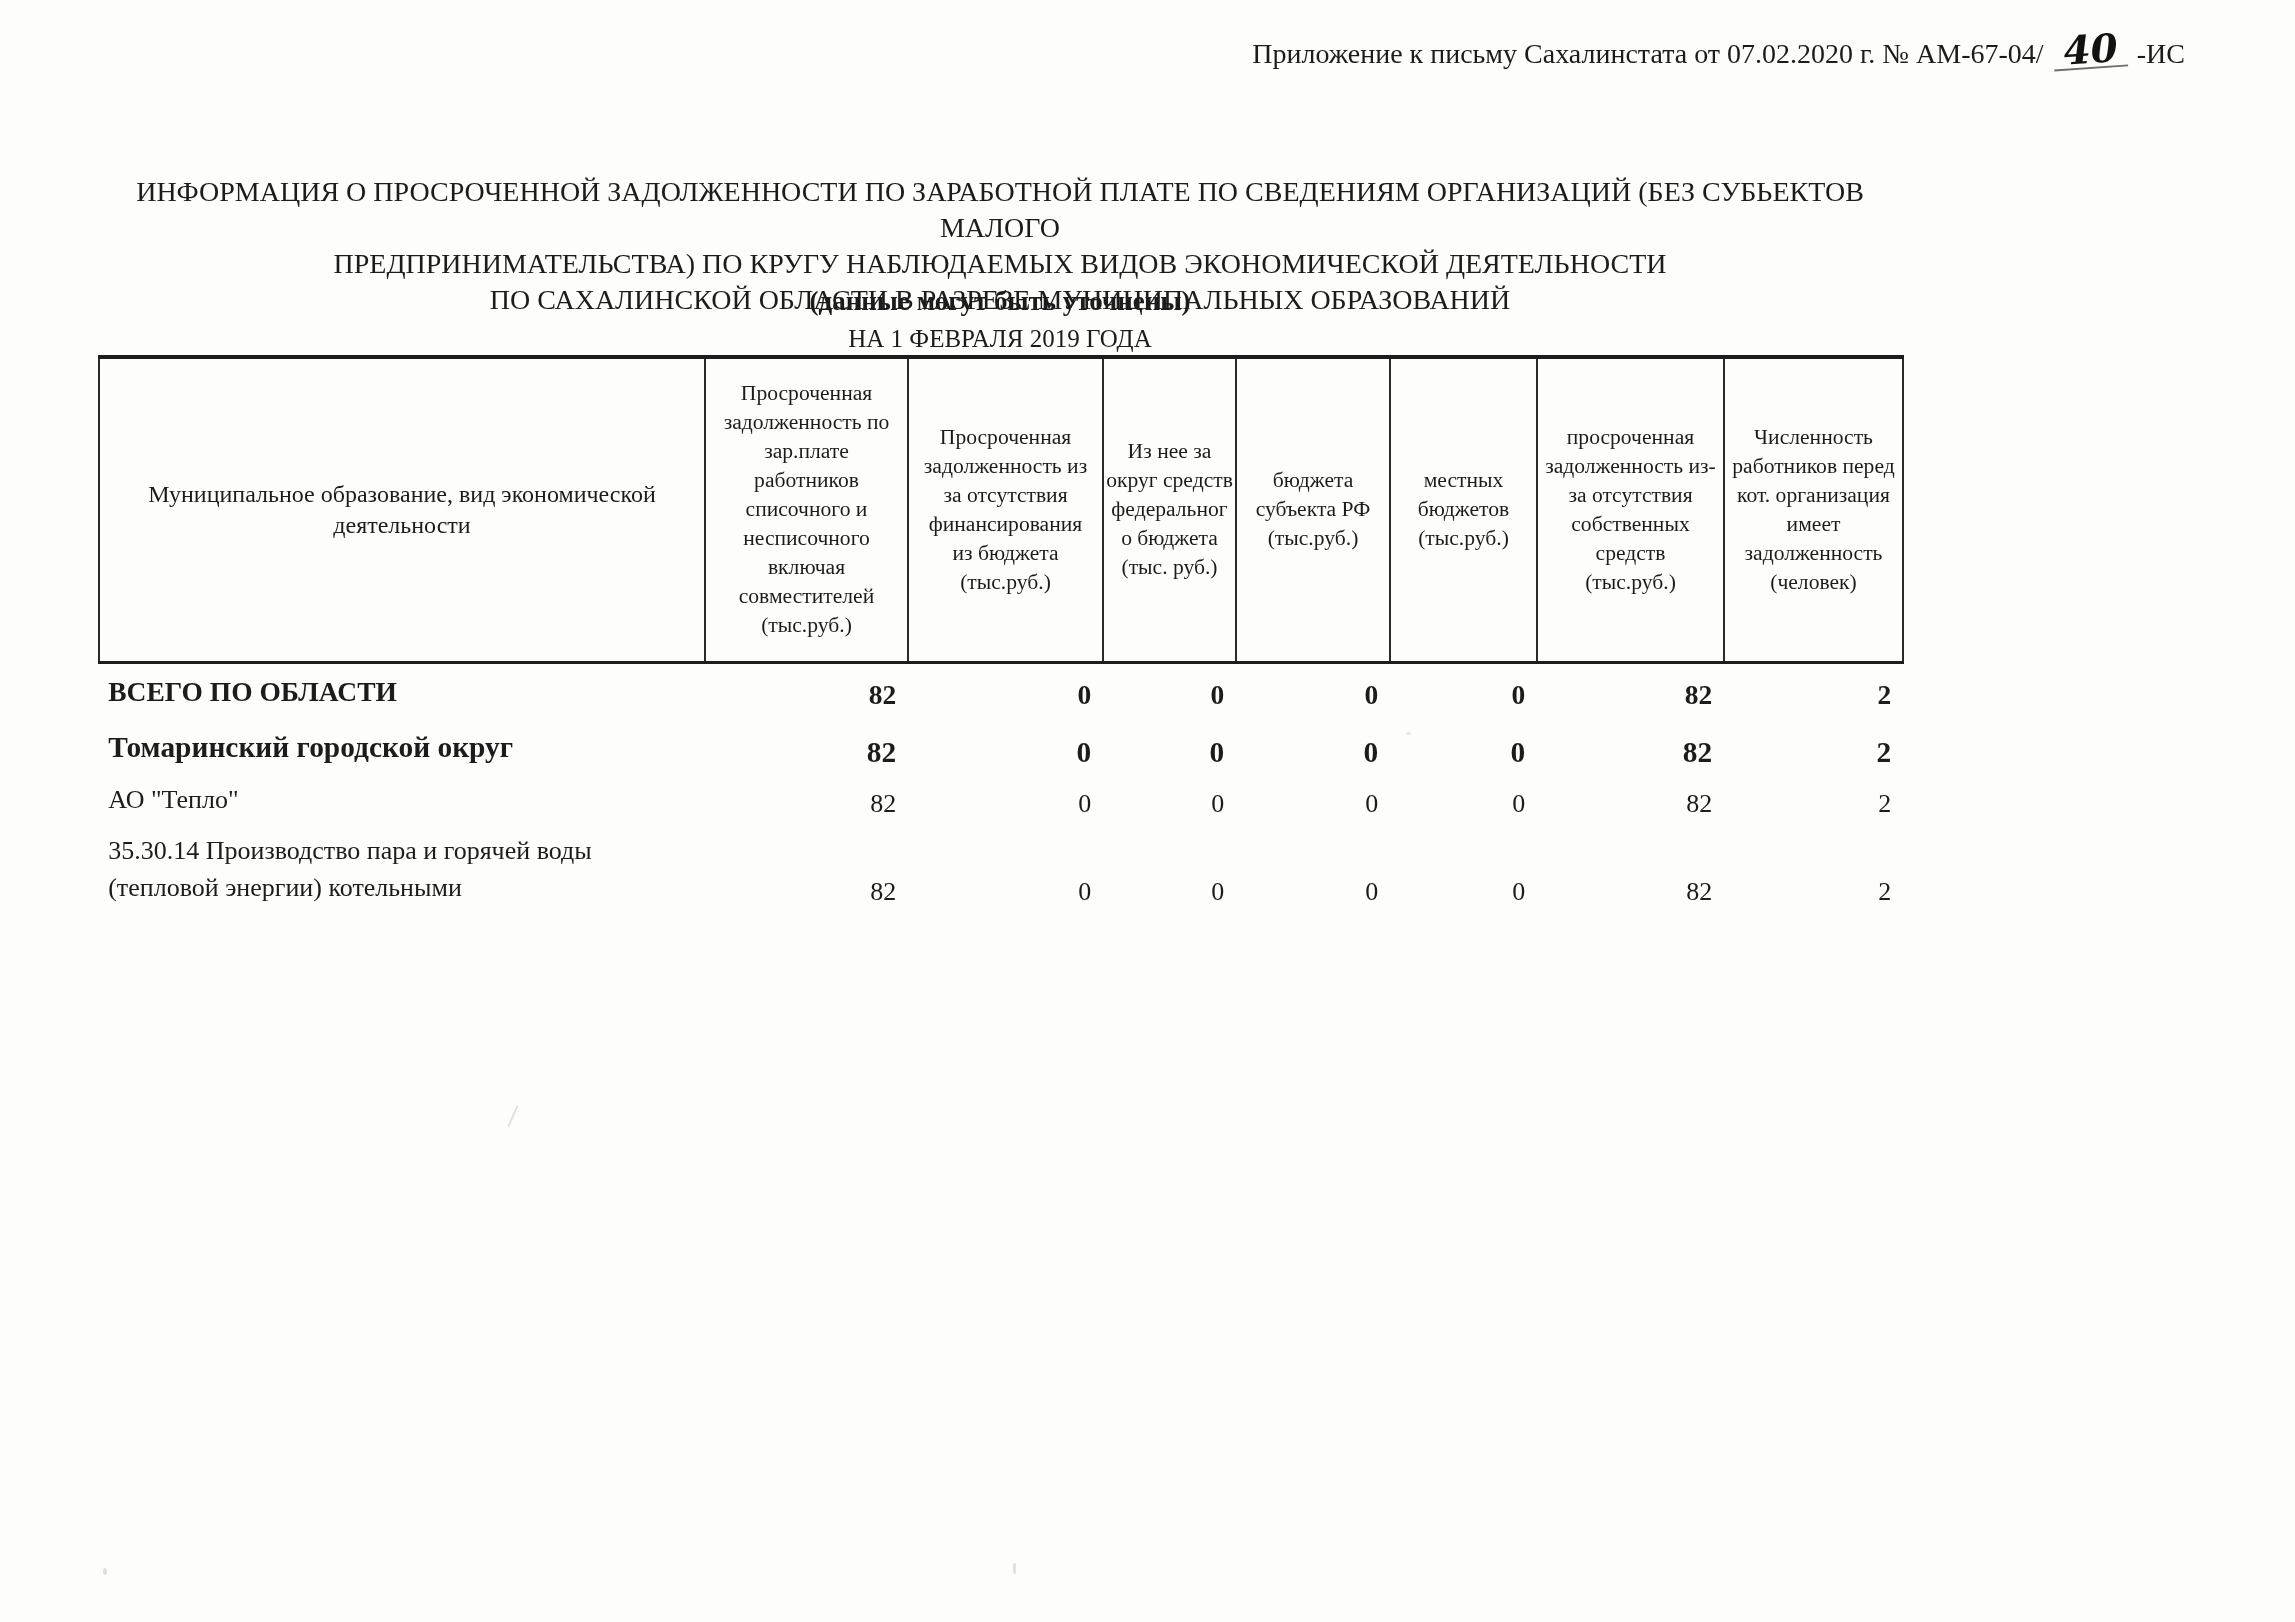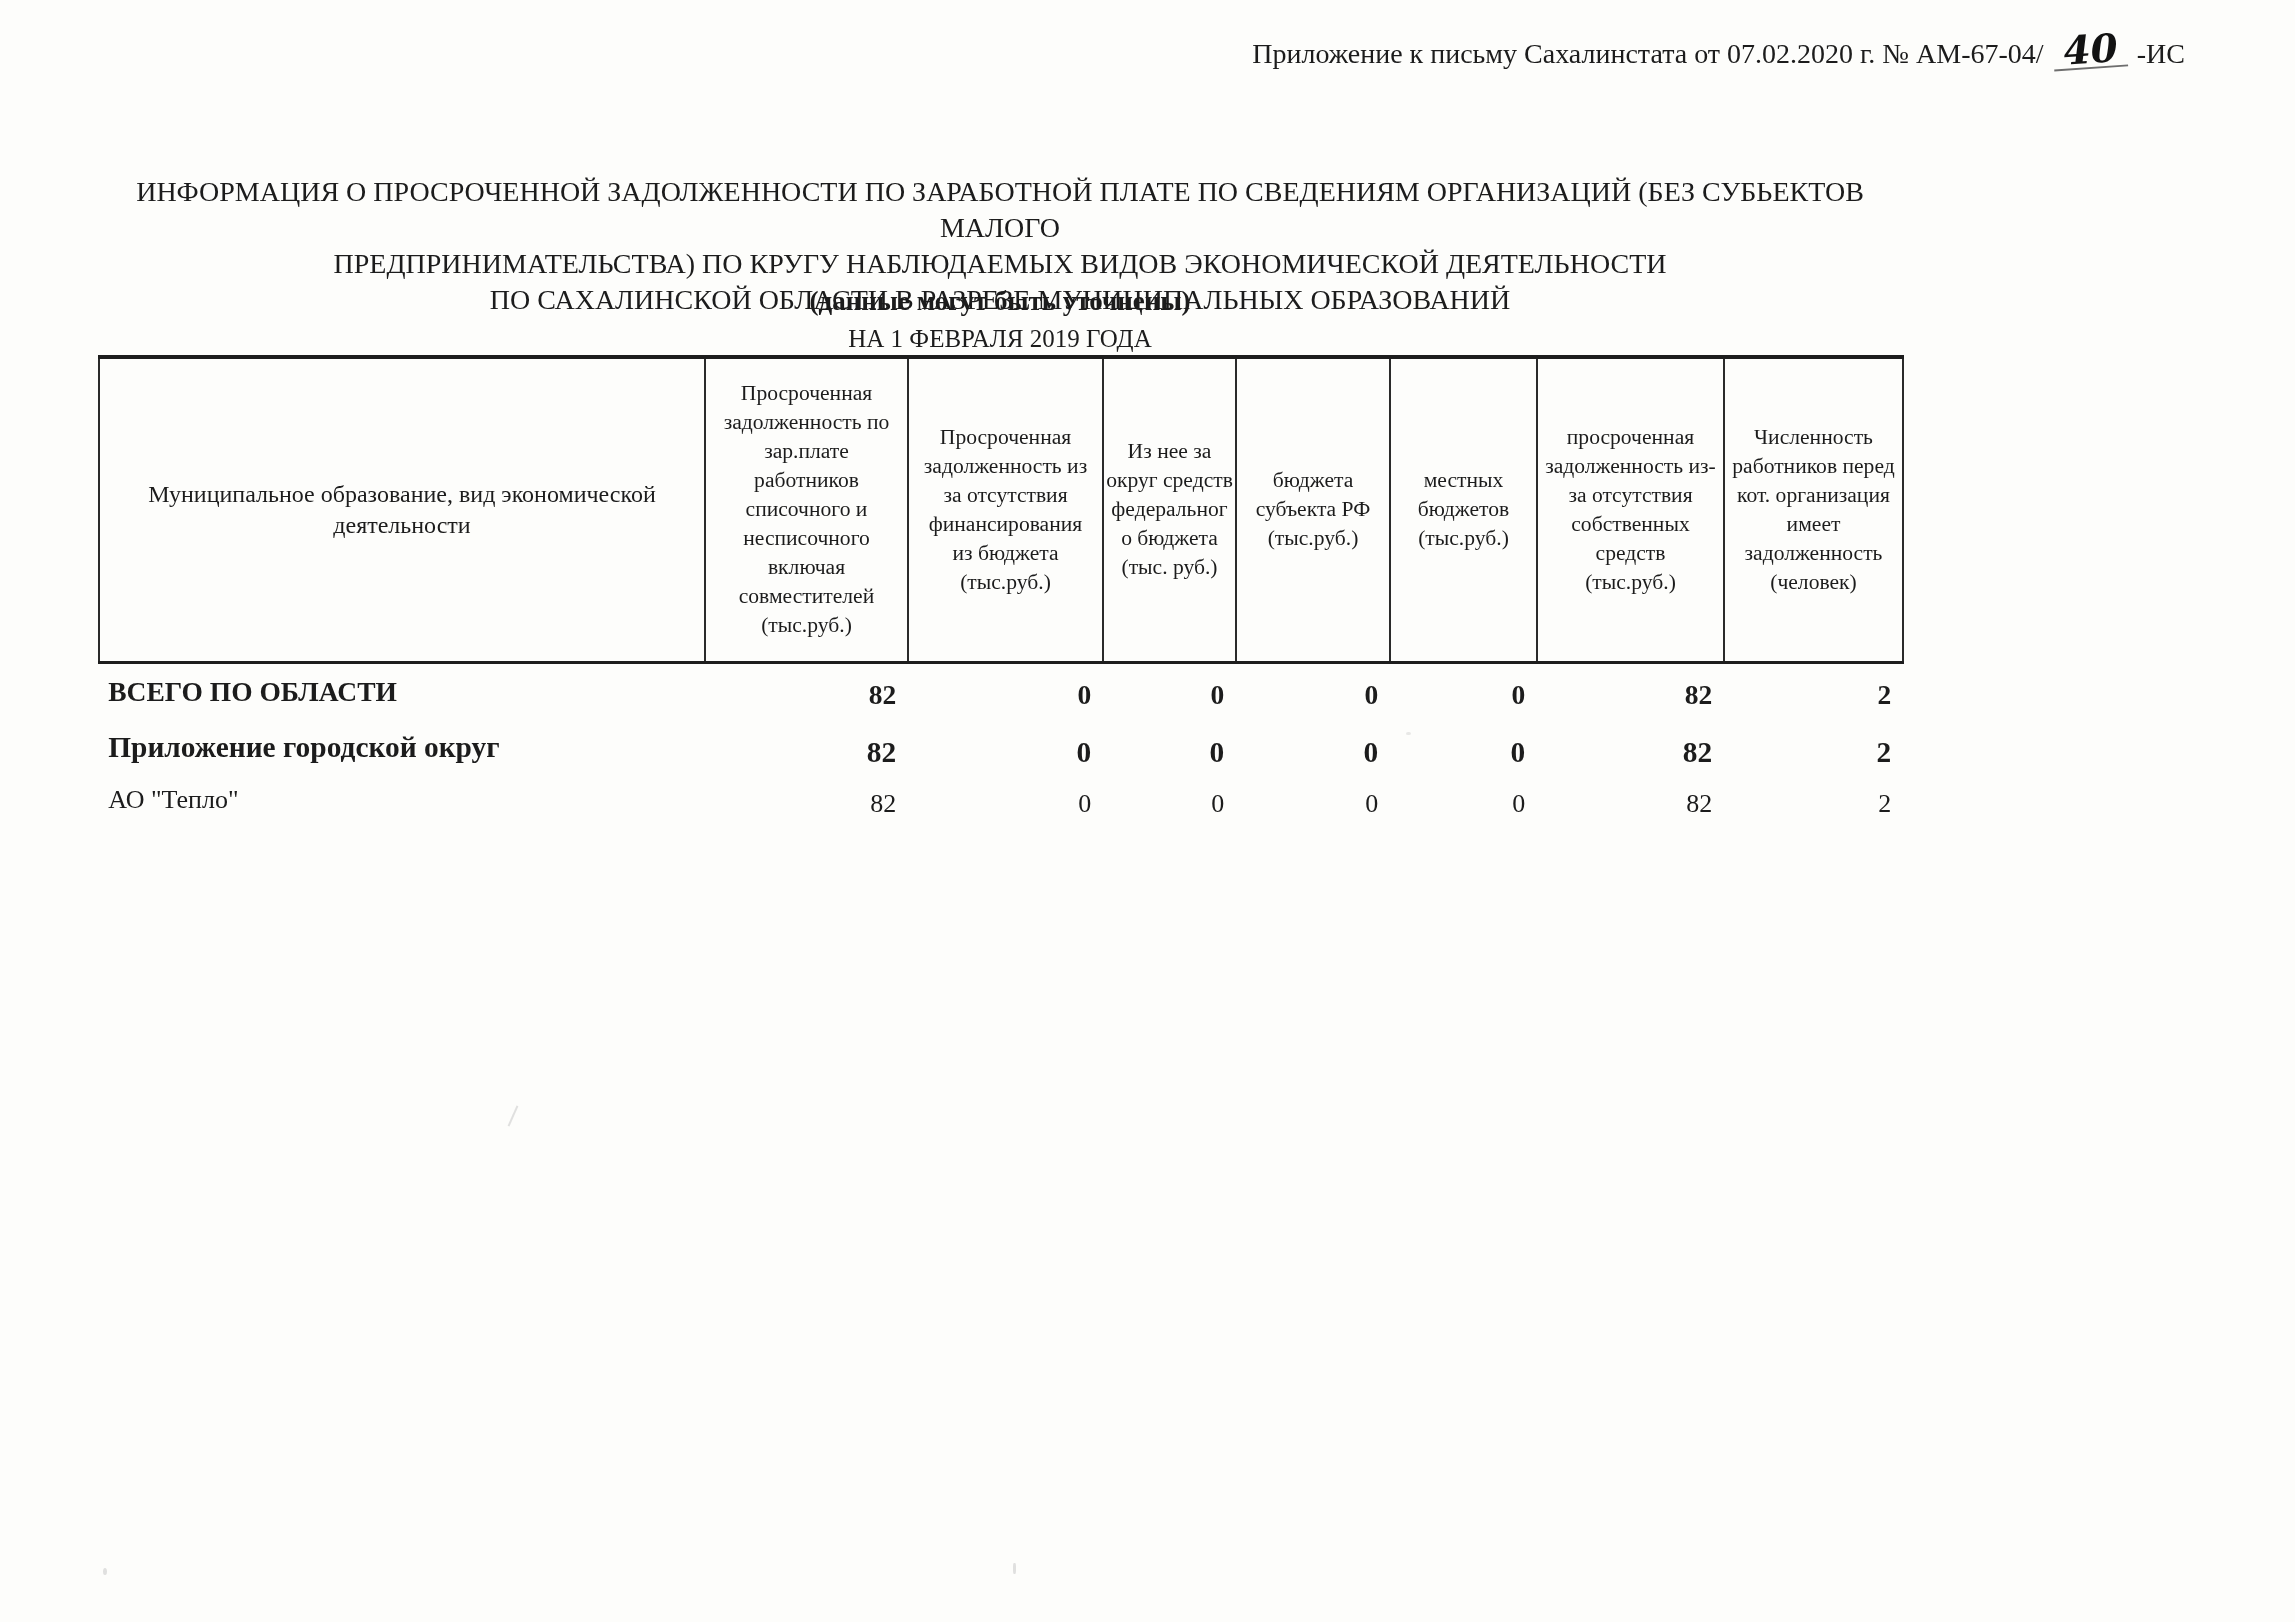--- a/index.html
+++ b/index.html
@@ -157,31 +157,41 @@
         <td class="lbl">ВСЕГО ПО ОБЛАСТИ</td>
         <td class="num">82</td>
         <td class="num">0</td>
         <td class="num">0</td>
         <td class="num">0</td>
         <td class="num">0</td>
         <td class="num">82</td>
         <td class="num">2</td>
       </tr>
       <tr class="r-bigbold h3">
-        <td class="lbl">Приложение городской округ</td>
+        <td class="lbl">Томаринский городской округ</td>
         <td class="num">82</td>
         <td class="num">0</td>
         <td class="num">0</td>
         <td class="num">0</td>
         <td class="num">0</td>
         <td class="num">82</td>
         <td class="num">2</td>
       </tr>
       <tr class="r-normal h4">
         <td class="lbl">АО "Тепло"</td>
+        <td class="num">82</td>
+        <td class="num">0</td>
+        <td class="num">0</td>
+        <td class="num">0</td>
+        <td class="num">0</td>
+        <td class="num">82</td>
+        <td class="num">2</td>
+      </tr>
+      <tr class="r-normal h5">
+        <td class="lbl">35.30.14 Производство пара и горячей воды (тепловой энергии) котельными</td>
         <td class="num">82</td>
         <td class="num">0</td>
         <td class="num">0</td>
         <td class="num">0</td>
         <td class="num">0</td>
         <td class="num">82</td>
         <td class="num">2</td>
       </tr>
     </tbody>
   </table>

